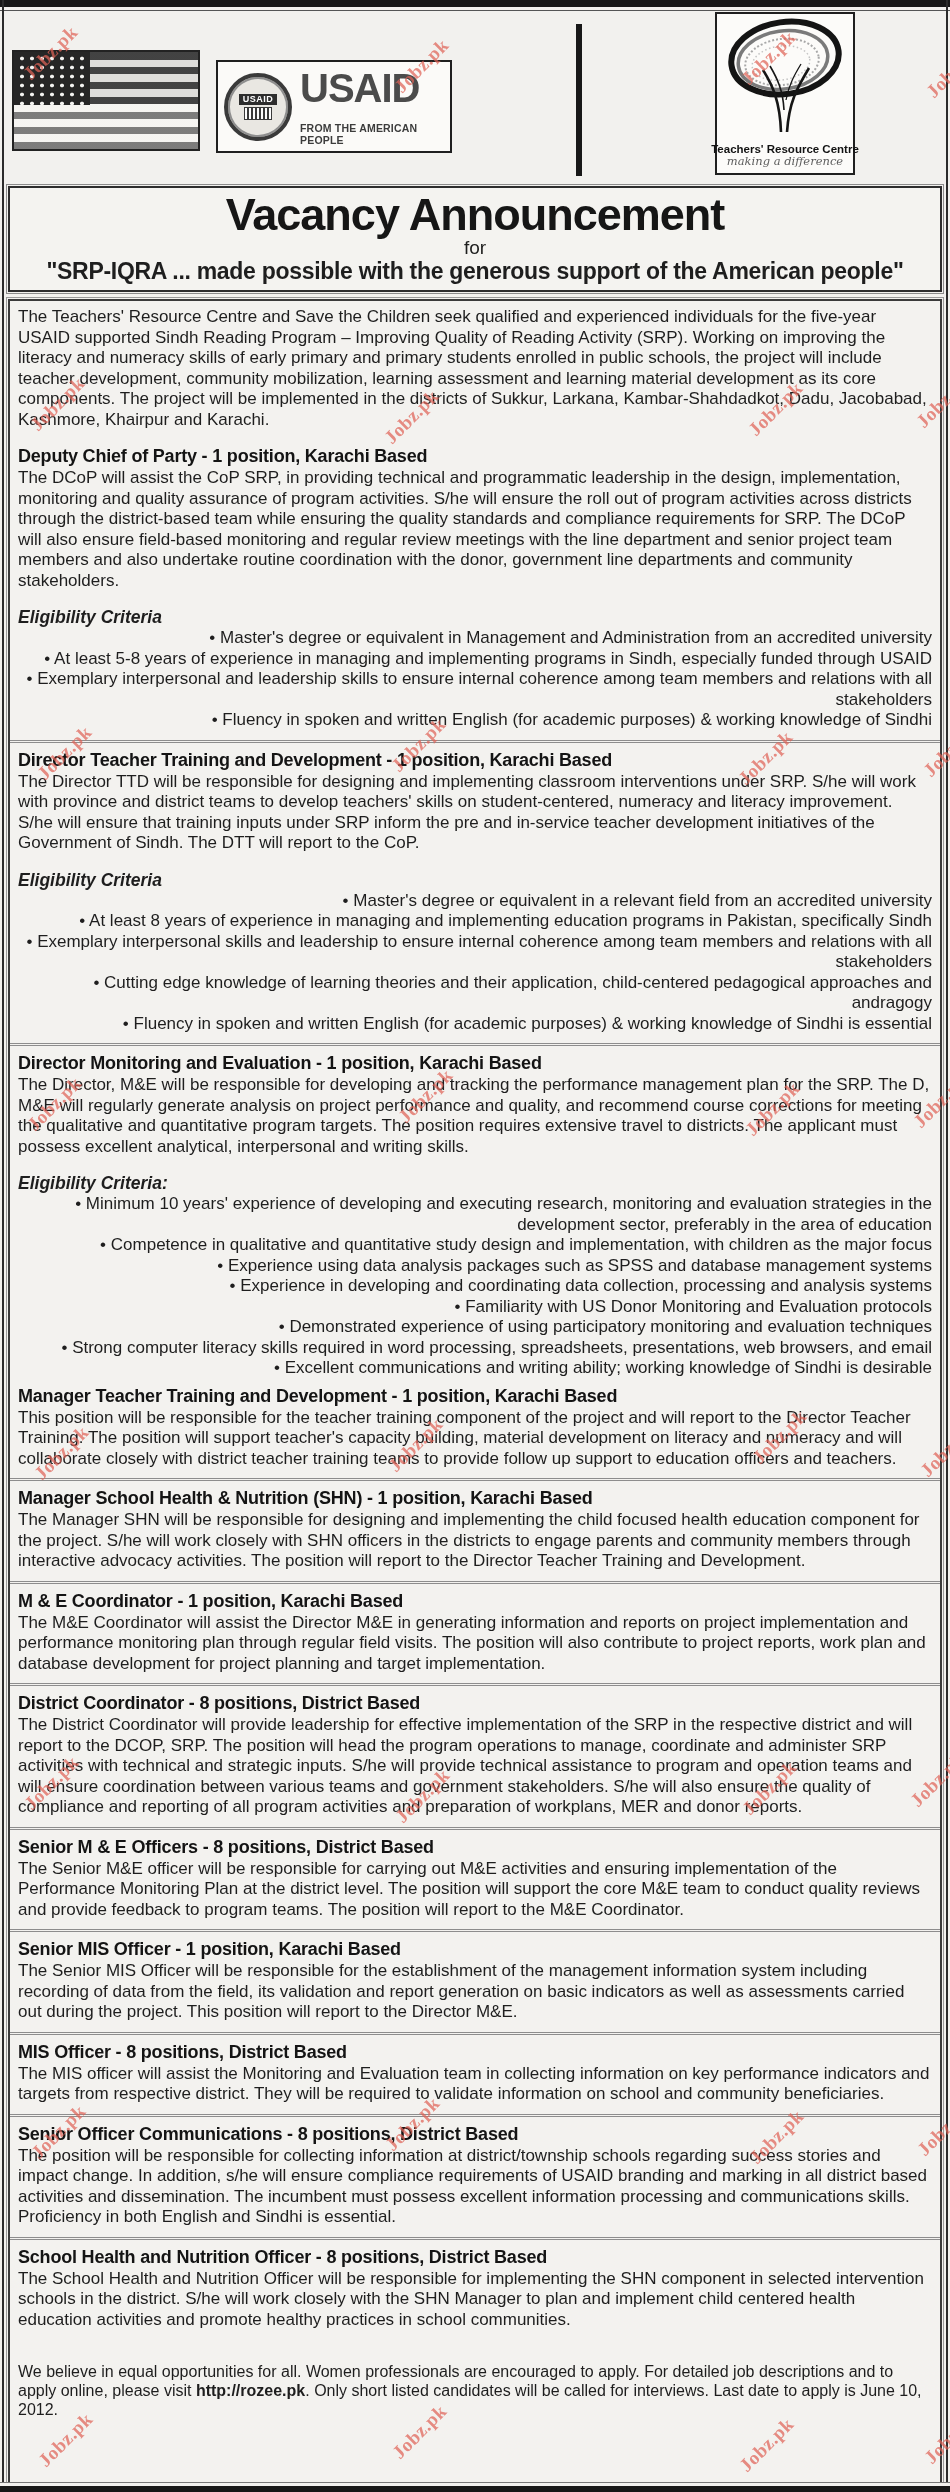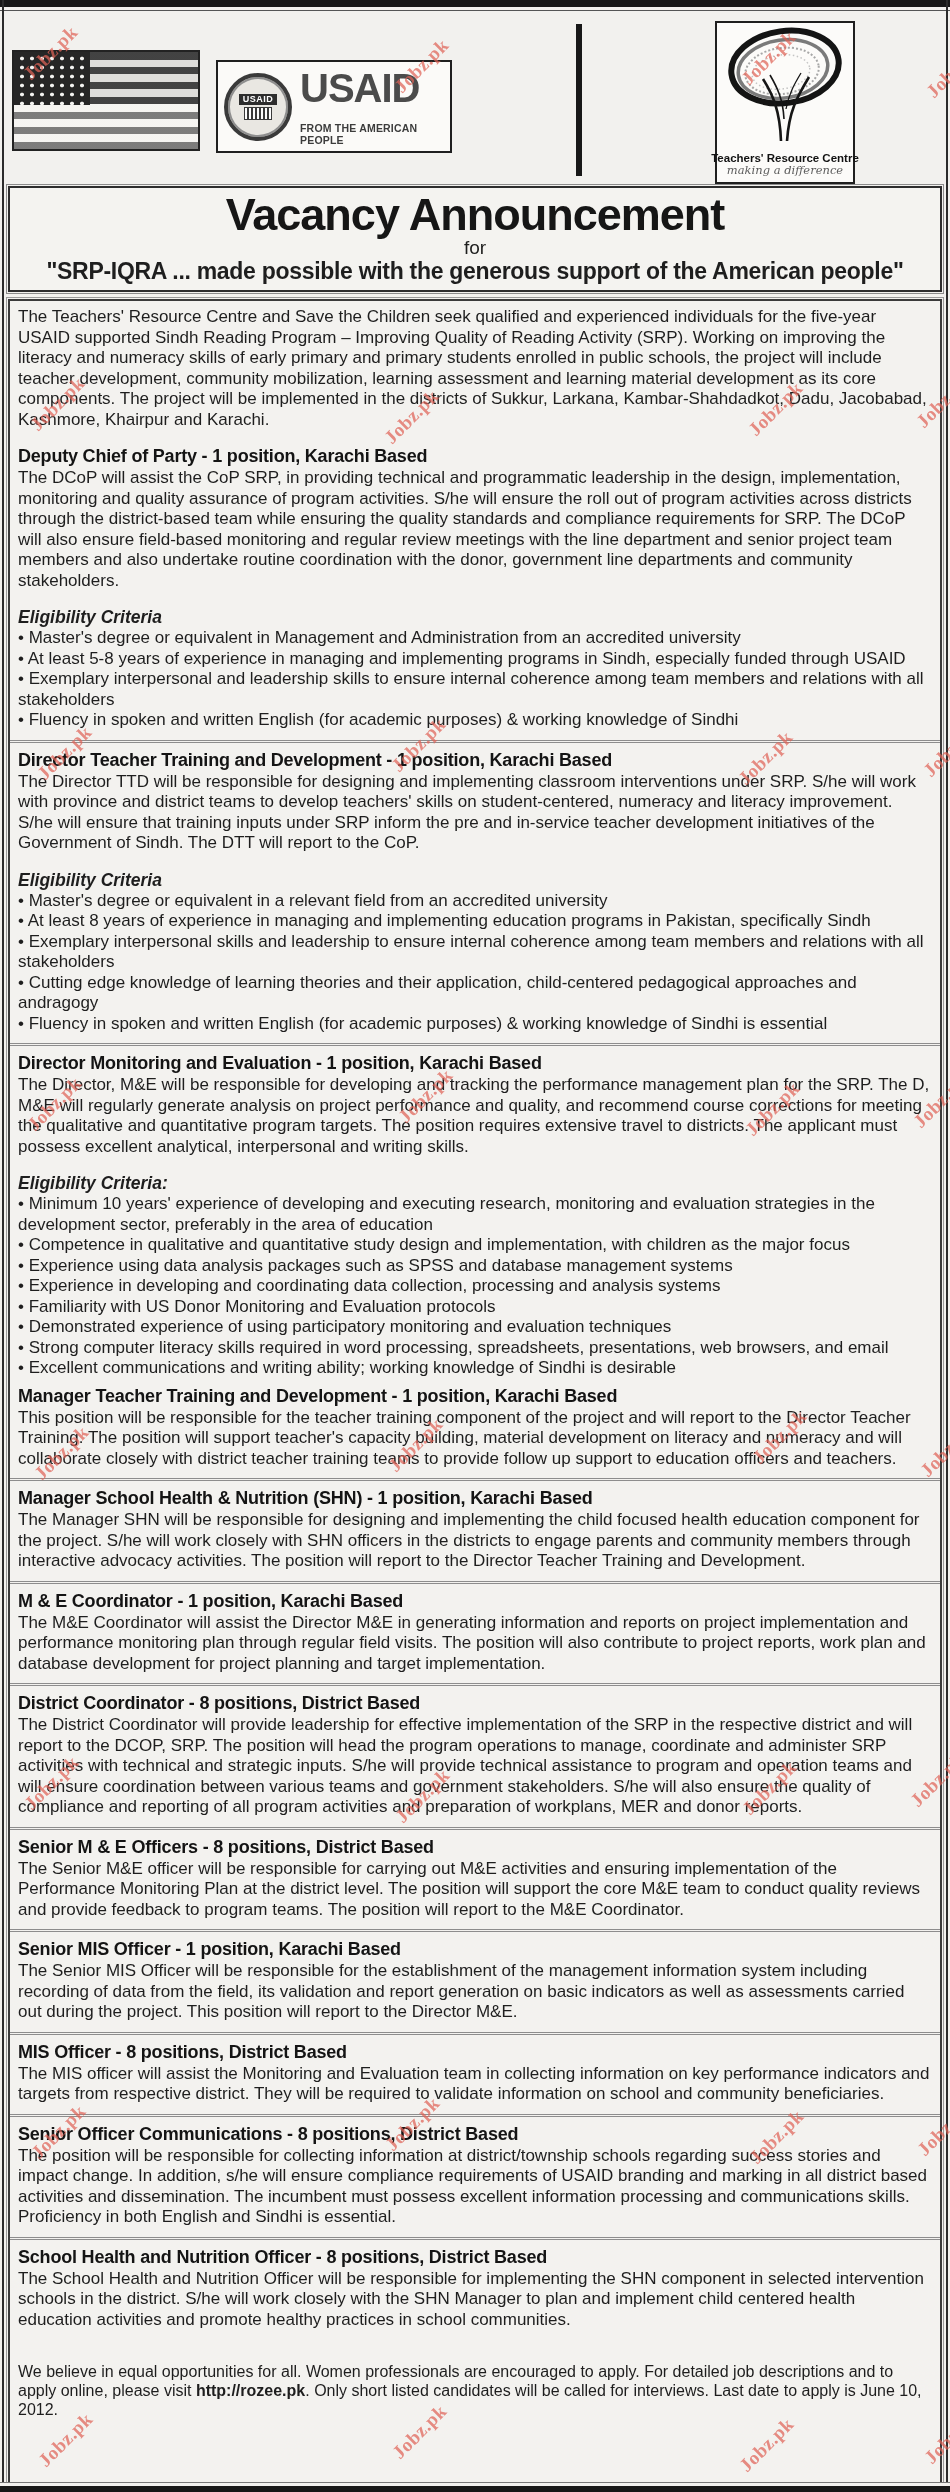--- a/index.html
+++ b/index.html
@@ -39,21 +39,21 @@
           line-height:11px; padding:0 4px; letter-spacing:0.5px; }
   .seal-stripes { width:26px; height:11px;
           background:repeating-linear-gradient(90deg,#fdfdfd 0 2px,#3a3a3a 2px 4px);
           border:1px solid #3a3a3a; }
   .usaid-text { display:flex; flex-direction:column; justify-content:center; }
   .usaid-word { font-size:40px; font-weight:bold; color:#4b4b4b; letter-spacing:-1px; line-height:40px; }
   .usaid-tag { font-size:10.5px; font-weight:bold; color:#3c3c3c; letter-spacing:0.2px; margin-top:14px; }
 
   .header-divider { position:absolute; left:576px; top:24px; width:6px; height:152px; background:#181818; }
 
-  .trc-box { position:absolute; left:715px; top:21px; width:140px; height:163px;
+  .trc-box { position:absolute; left:715px; top:12px; width:140px; height:163px;
           border:2px solid #1f1f1f; background:#fcfbf9; box-sizing:border-box;
           display:flex; flex-direction:column; align-items:center; justify-content:flex-end;
           padding-bottom:5px; }
   .trc-tree { position:absolute; top:2px; left:50%; transform:translateX(-50%); }
   .trc-name { font-size:11.5px; font-weight:bold; color:#121212; white-space:nowrap; }
   .trc-tag { font-family:"DejaVu Serif", serif; font-style:italic; color:#5d5d5d;
           font-size:11.5px; line-height:13px; }
 
   
   .title-box { margin:6px 8px 0; border:2px solid #2d2d2d; outline:1px solid #8c8c8c;
@@ -65,21 +65,21 @@
   
   .content-box { margin:7px 8px 0; border:2px solid #3a3a3a; outline:1px solid #9a9a9a;
           outline-offset:1px; padding:4px 8px 6px; height:2456px; box-sizing:border-box;
           overflow:hidden; background:#f3f2ef; }
   .intro { font-size:17px; line-height:20.5px; margin:2px 0 0; }
   .job-heading { font-size:18px; font-weight:bold; line-height:22px; margin:6px 0 0;
           letter-spacing:-0.2px; color:#141414; }
   .job:first-of-type .job-heading { margin-top:15px; }
   .job-body { font-size:17px; line-height:20.5px; margin:1px 0 0; }
   .elig-label { font-size:17.5px; font-weight:bold; font-style:italic; margin:16px 0 0; line-height:21px; }
-  .bullet { font-size:17px; line-height:20.5px; }
+  .bullet { font-size:17px; line-height:20.5px;text-align:right; }
   .bullet::before { content:"\2022  "; }
   .job-sep { border-top:3px double #8d8d8d; margin:9px -8px 3px; height:0; }
   .footer { font-size:16px; line-height:19px; margin:32px 0 0; }
   .footer .bold { font-weight:bold; }
 
   
   .wm-layer { position:absolute; inset:0; pointer-events:none; z-index:5; }
   .wm { position:absolute; font-family:"Liberation Serif", serif; font-weight:bold;
         font-size:19px; letter-spacing:0.5px; color:#e06357; opacity:0.72;
         transform:rotate(-45deg); white-space:nowrap; }

